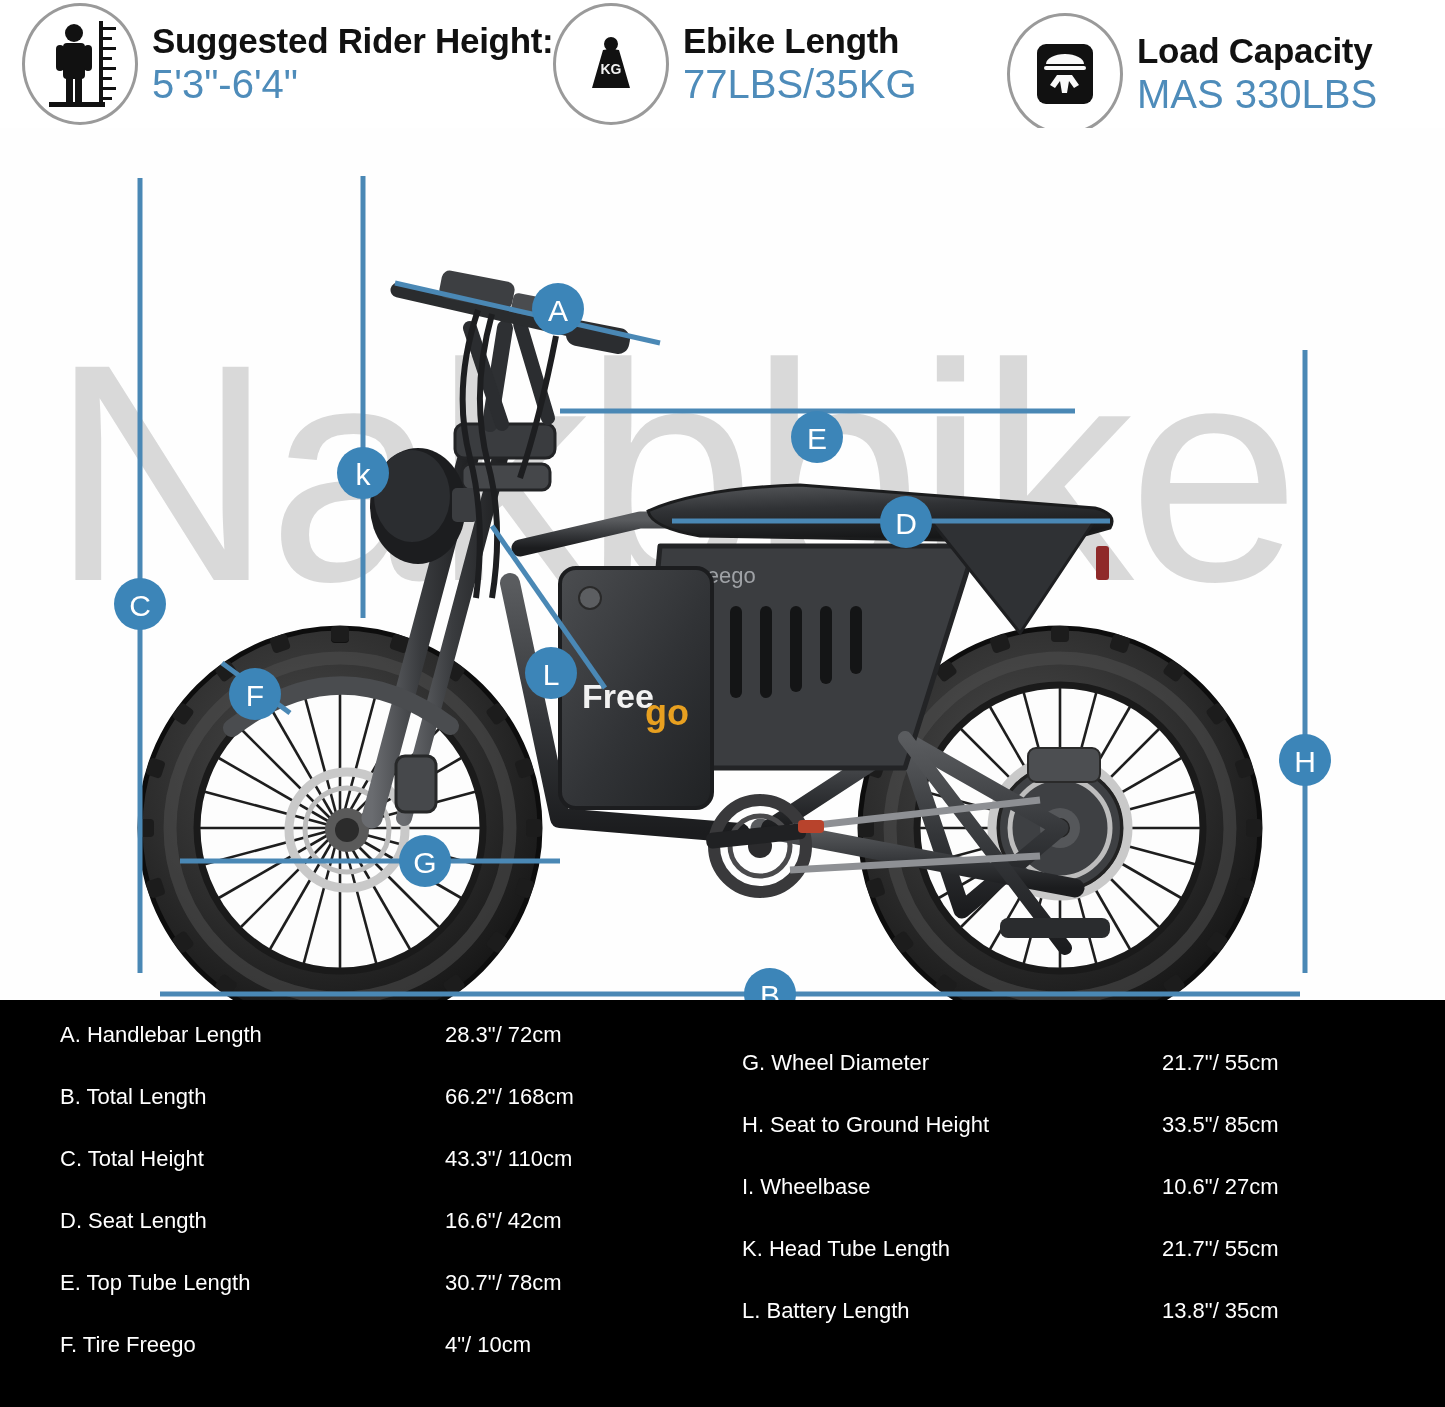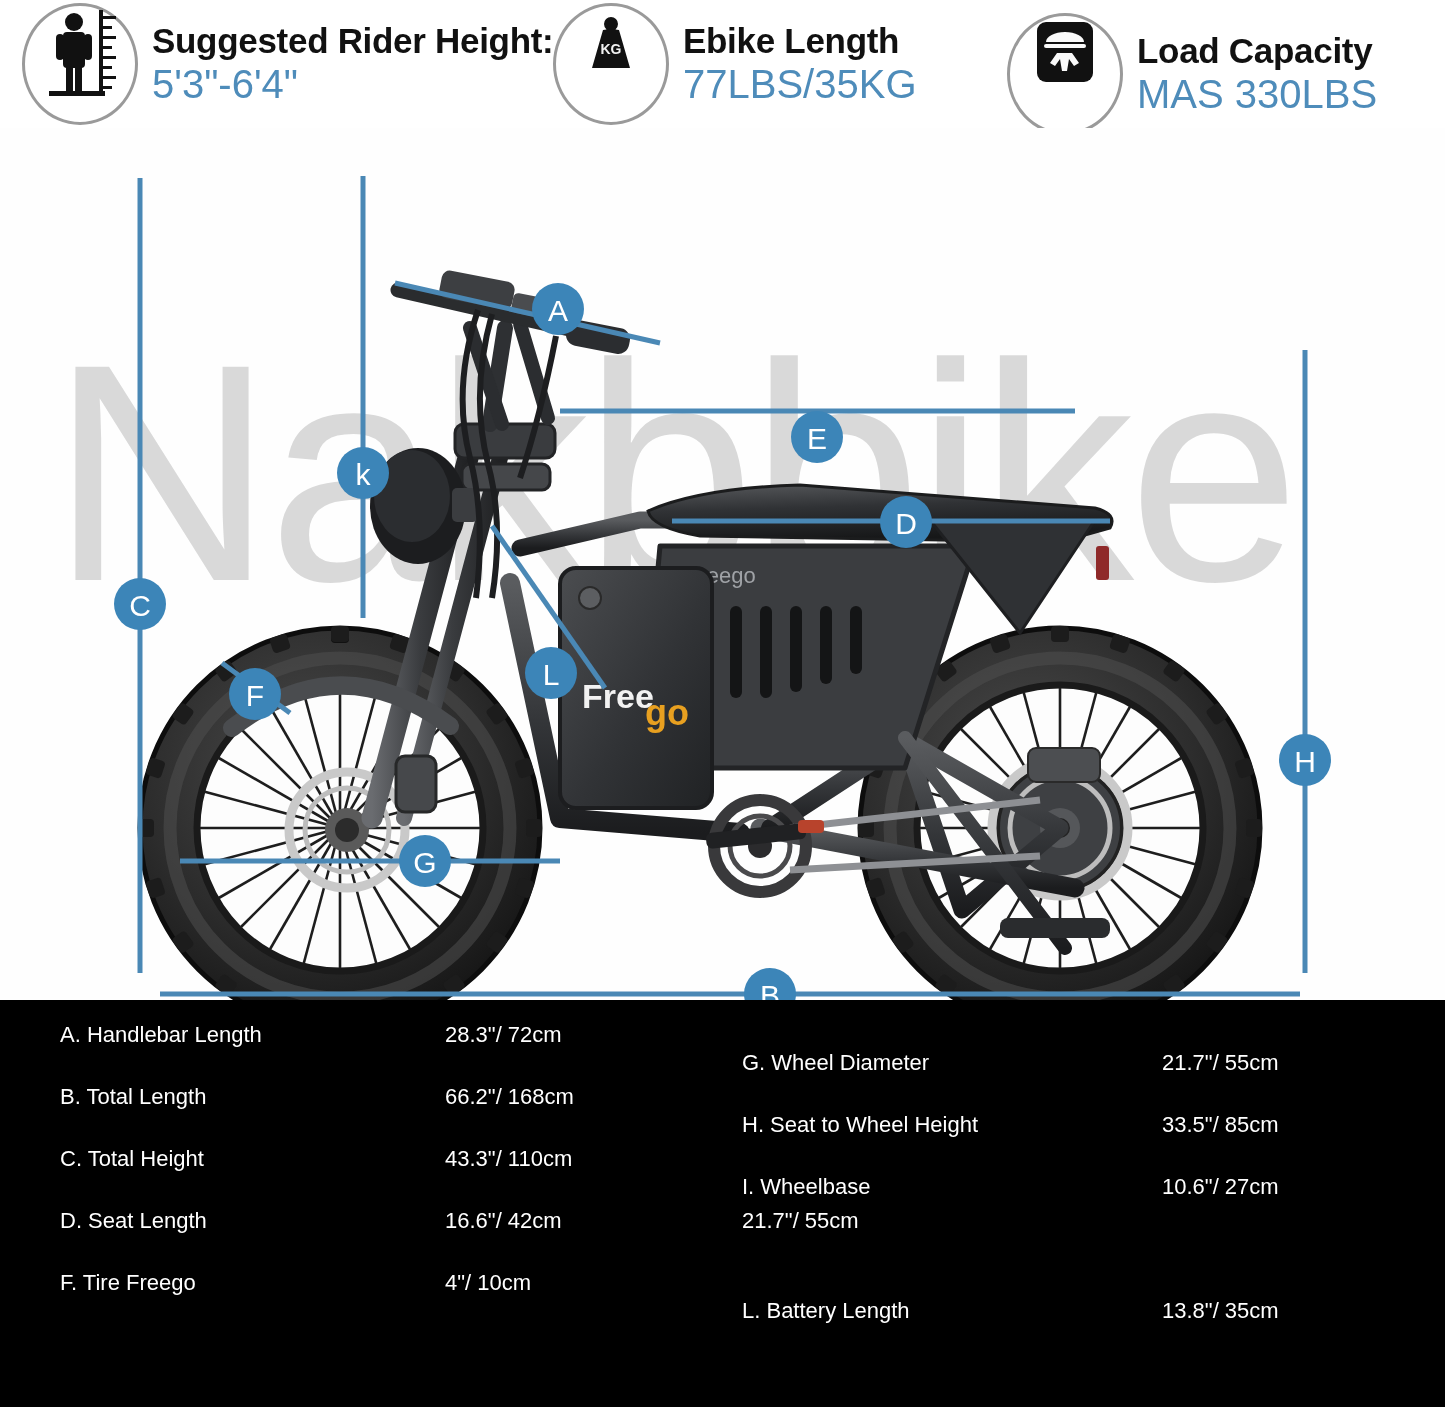--- a/index.html
+++ b/index.html
@@ -16,21 +16,21 @@
     display:flex; align-items:center; background:#fff;
   }
   .spec-cell { display:flex; align-items:center; height:128px; }
   .spec-cell.c1 { width:545px; padding-left:22px; }
   .spec-cell.c2 { width:462px; padding-left:8px; }
   .spec-cell.c3 { width:438px; padding-left:0px;margin-top:20px; }
 
   .icon-ring {
     width:116px; height:122px; border-radius:50%;
     border:3px solid #9a9a9a;
-    display:flex; justify-content:center;
+    display:flex; align-items:center; justify-content:center;
     flex:0 0 auto; background:#fff;
   }
   .icon-ring svg { display:block; }
 
   .spec-text { margin-left:14px; display:flex; flex-direction:column; justify-content:flex-end; }
   .spec-title {
     font-size:35px; font-weight:bold; color:#111; letter-spacing:-0.3px;
     line-height:1.12; white-space:nowrap;
   }
   .spec-value {
@@ -476,39 +476,44 @@
       </div>
       <div class="trow">
         <span class="t-label">C. Total Height</span>
         <span class="t-value">43.3"/ 110cm</span>
       </div>
       <div class="trow">
         <span class="t-label">D. Seat Length</span>
         <span class="t-value">16.6"/ 42cm</span>
       </div>
       <div class="trow">
+        <span class="t-label">E. Top Tube Length</span>
+        <span class="t-value">30.7"/ 78cm</span>
+      </div>
+      <div class="trow">
         <span class="t-label">F. Tire Freego</span>
         <span class="t-value">4"/ 10cm</span>
       </div>
     </div>
 
     <div class="tcol right">
       <div class="trow">
         <span class="t-label">G. Wheel Diameter</span>
         <span class="t-value">21.7"/ 55cm</span>
       </div>
       <div class="trow">
-        <span class="t-label">H. Seat to Wheel Height</span>
+        <span class="t-label">H. Seat to Ground Height</span>
         <span class="t-value">33.5"/ 85cm</span>
       </div>
       <div class="trow">
         <span class="t-label">I. Wheelbase</span>
         <span class="t-value">10.6"/ 27cm</span>
       </div>
       <div class="trow">
+        <span class="t-label">K. Head Tube Length</span>
         <span class="t-value">21.7"/ 55cm</span>
       </div>
       <div class="trow">
         <span class="t-label">L. Battery Length</span>
         <span class="t-value">13.8"/ 35cm</span>
       </div>
       <div class="trow empty"></div>
     </div>
 
   </div>

